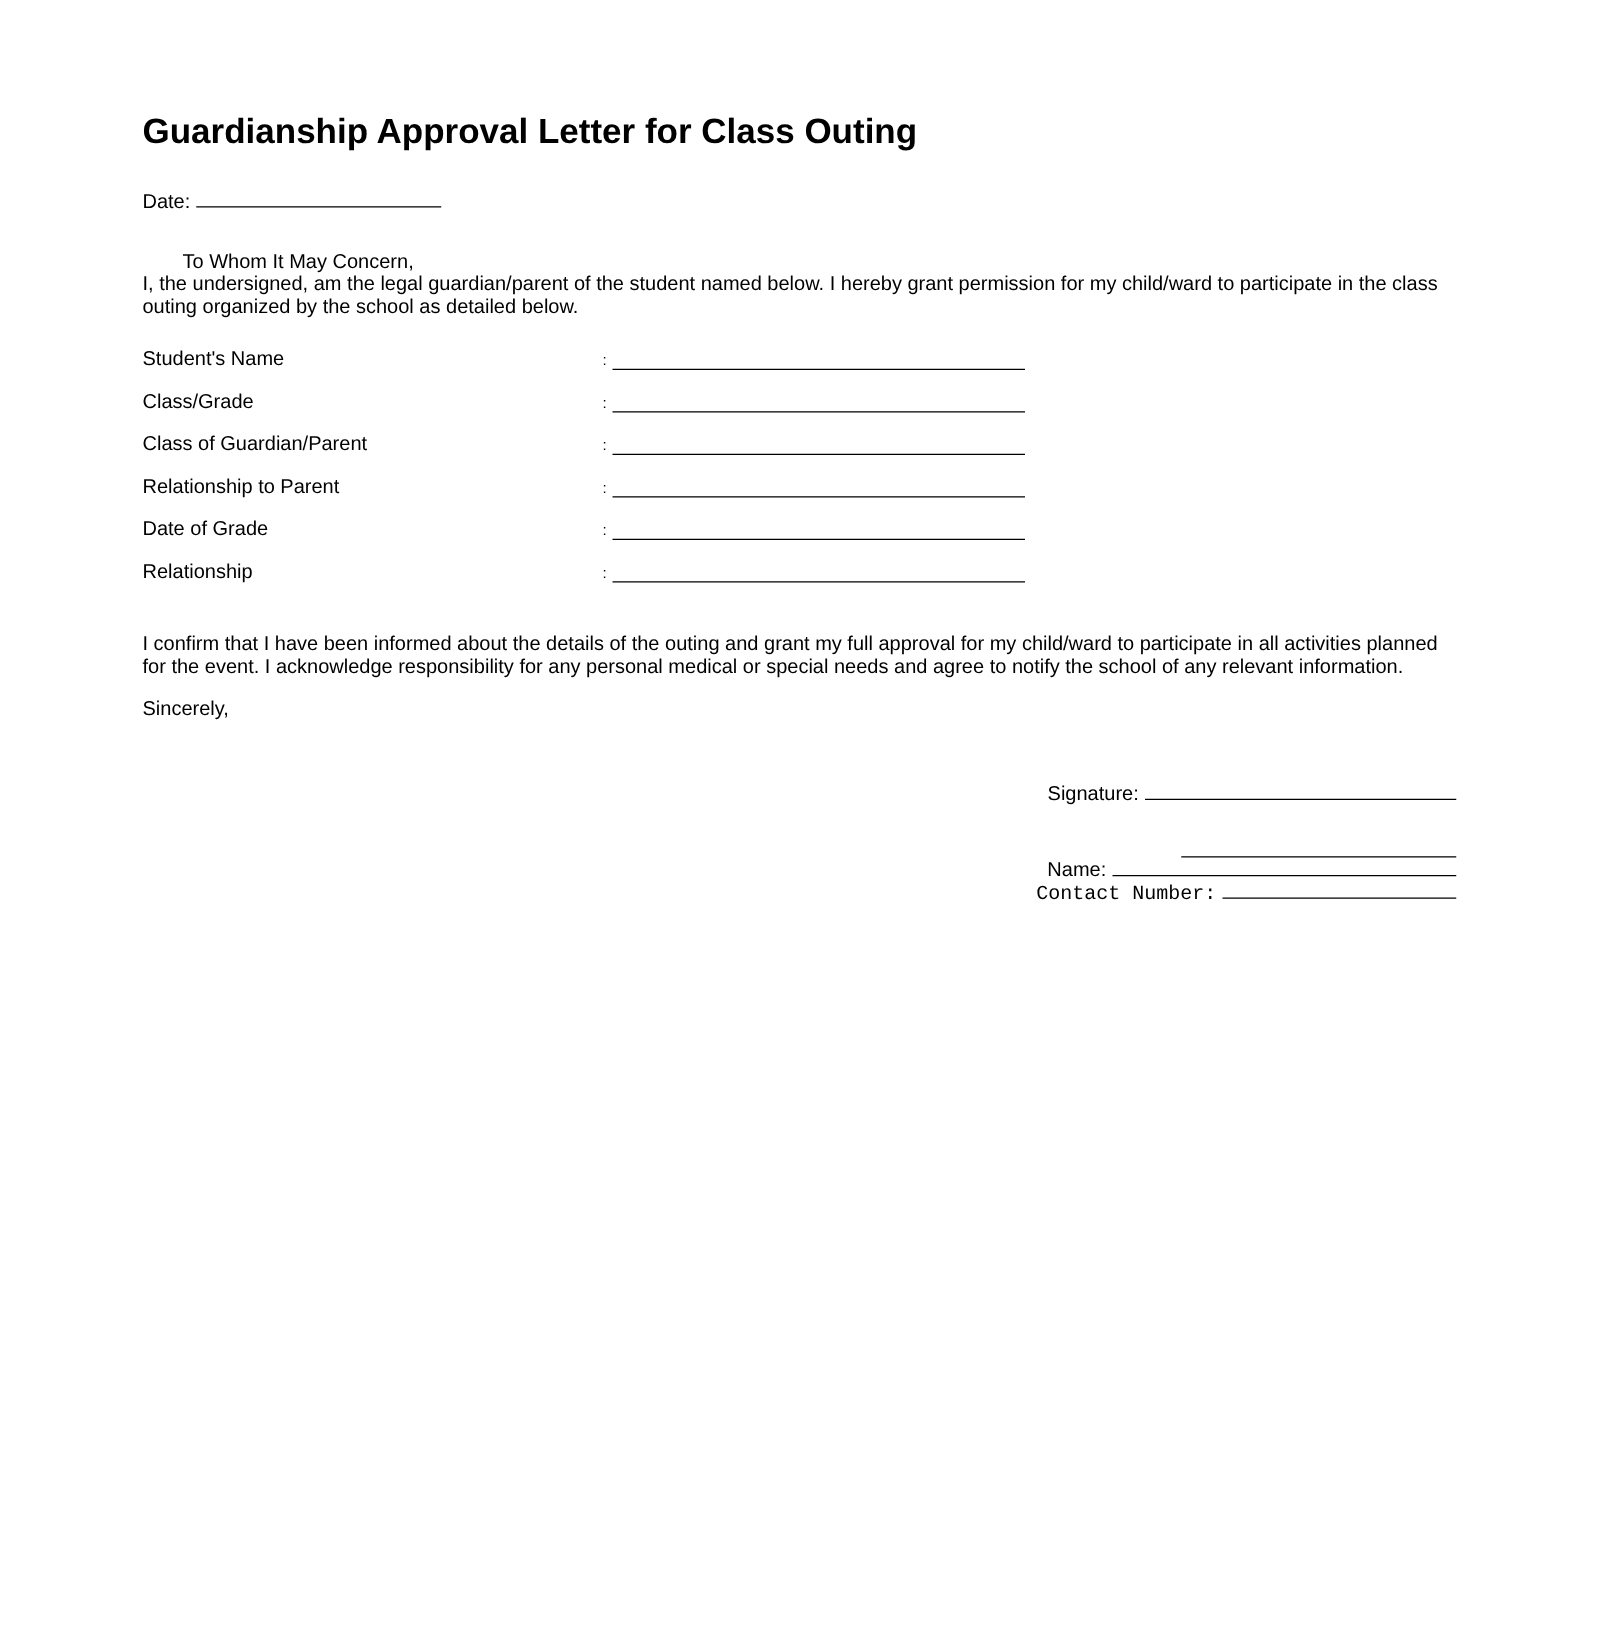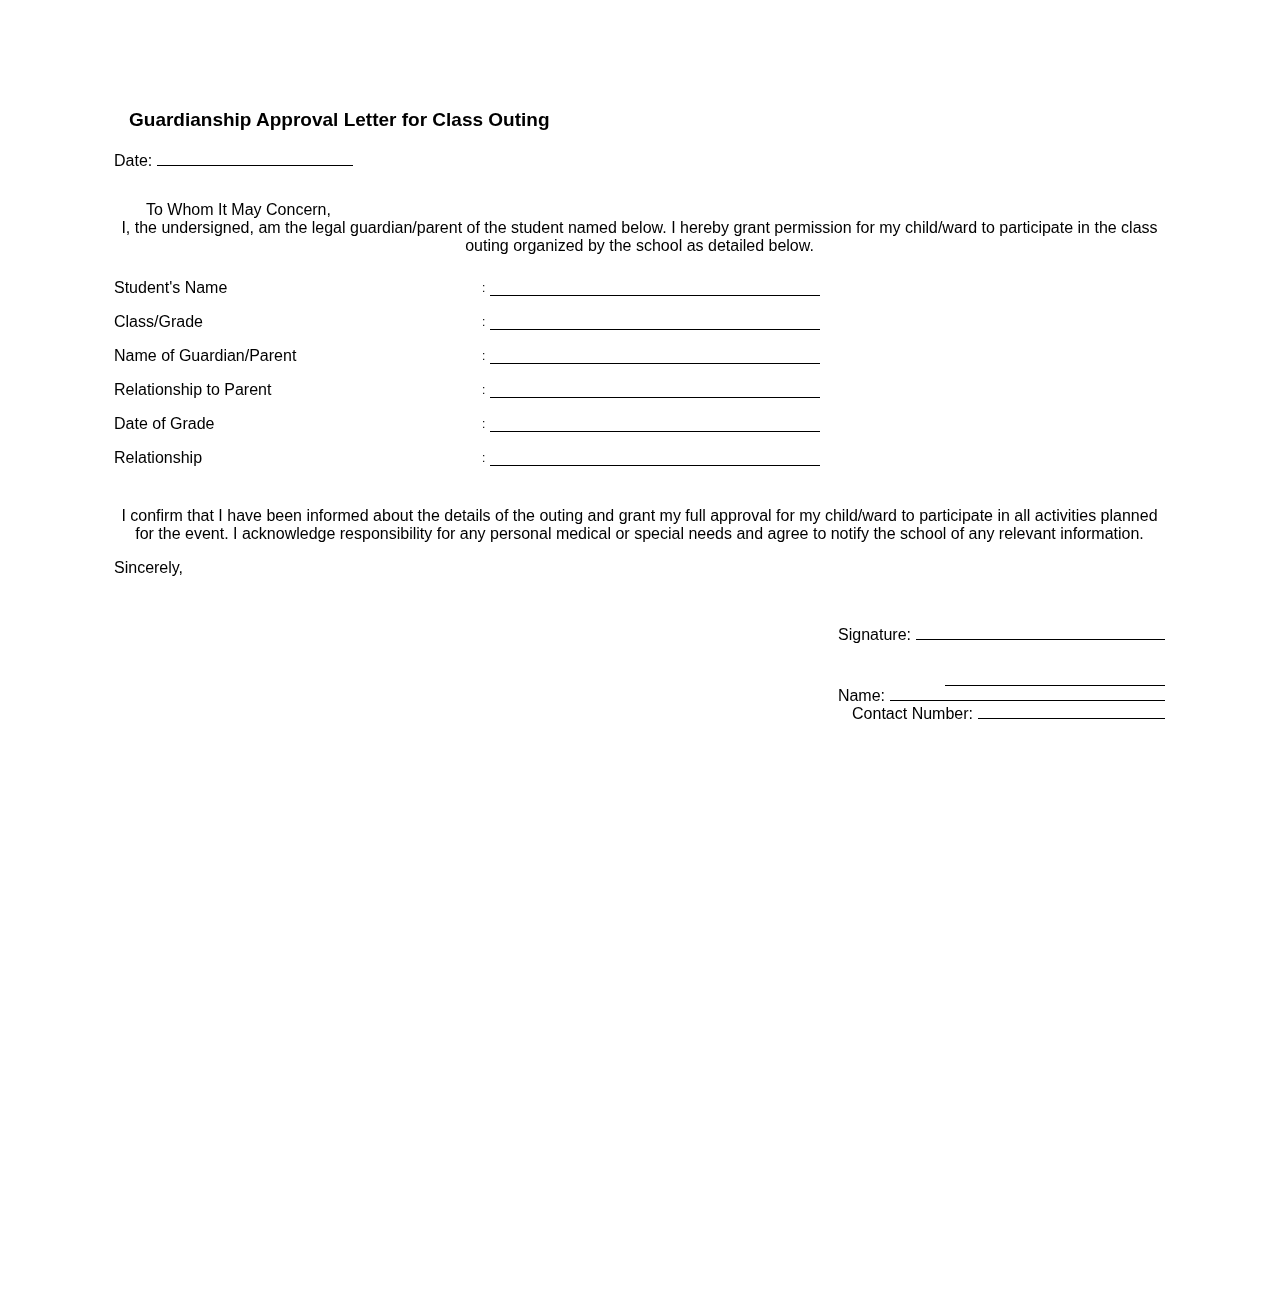--- a/index.html
+++ b/index.html
@@ -2,50 +2,50 @@
 <html><head>
 <meta charset="utf-8">
 <style>
   html, body { margin: 0; padding: 0; background: #ffffff; }
   body {
     width: 1278px; height: 1300px; position: relative; overflow: hidden;
     font-family: "Liberation Sans", sans-serif; color: #000; font-size: 16px;
   }
   .page { position: absolute; left: 114px; top: 0; width: 1051px; }
   .title {
-    position: absolute; left: 0; top: 90px; margin: 15px;
-    font-size: 19px; font-weight: bold; line-height: 30px; white-space: nowrap;
+    position: absolute; left: 0; top: 90px; margin: 0;
+    font-size: 28px; font-weight: bold; line-height: 30px; white-space: nowrap;
   }
   .date-row { position: absolute; left: 0; top: 135px; line-height: 18px; white-space: nowrap; margin-top: 16px; }
   .blank {
     display: inline-block; border-bottom: 1px solid #000; vertical-align: baseline;
     height: 14px;
   }
   .date-blank { width: 196px; margin-left: 5px; }
   .salutation { position: absolute; left: 16px; top: 185px; line-height: 18px; margin: 16px; }
-  .para { position: absolute; left: 0; margin: 0; line-height: 18px; width: 1051px; text-align: center; }
+  .para { position: absolute; left: 0; margin: 0; line-height: 18px; width: 1051px; }
   .intro { top: 219px; }
   .confirm { top: 507px; }
   .fields { position: absolute; left: 0; top: 279px; width: 720px; }
   .field-row { position: relative; height: 34px; }
   .field-label { position: absolute; left: 0; top: 0; line-height: 18px; white-space: nowrap; }
   .field-colon { position: absolute; left: 368px; top: 0; line-height: 18px; font-size: 12px; }
   .field-line {
     position: absolute; left: 376px; top: 16px; width: 330px; height: 0;
     border-bottom: 1px solid #000;
   }
   .sincerely { position: absolute; left: 0; top: 559px; line-height: 18px; margin: 0; }
   .sig-block { position: absolute; right: 0; top: 625px; width: 330px; height: 110px; }
   .sig-line-row { position: absolute; right: 0; line-height: 18px; white-space: nowrap; }
   .sig-row { top: 0; }
   .sig-blank { width: 249px; margin-left: 5px; }
   .float-line { position: absolute; right: 0; top: 60px; width: 220px; border-bottom: 1px solid #000; }
   .name-row { top: 61px; }
   .name-blank { width: 275px; margin-left: 5px; }
-  .contact-row { top: 79px; }
+  .contact-row { top: 79px; font-family: Liberation Mono, monospace; }
   .contact-blank { width: 187px; margin-left: 5px; }
 </style>
 </head>
 <body>
 
 <div class="page">
   <h1 class="title">Guardianship Approval Letter for Class Outing</h1>
 
   <div class="date-row">
     <span>Date:</span><span class="blank date-blank"></span>
@@ -60,21 +60,21 @@
       <span class="field-label">Student's Name</span>
       <span class="field-colon">:</span>
       <span class="field-line"></span>
     </div>
     <div class="field-row">
       <span class="field-label">Class/Grade</span>
       <span class="field-colon">:</span>
       <span class="field-line"></span>
     </div>
     <div class="field-row">
-      <span class="field-label">Name of Guardian/Parent</span>
+      <span class="field-label">Class of Guardian/Parent</span>
       <span class="field-colon">:</span>
       <span class="field-line"></span>
     </div>
     <div class="field-row">
       <span class="field-label">Relationship to Parent</span>
       <span class="field-colon">:</span>
       <span class="field-line"></span>
     </div>
     <div class="field-row">
       <span class="field-label">Date of Grade</span>

